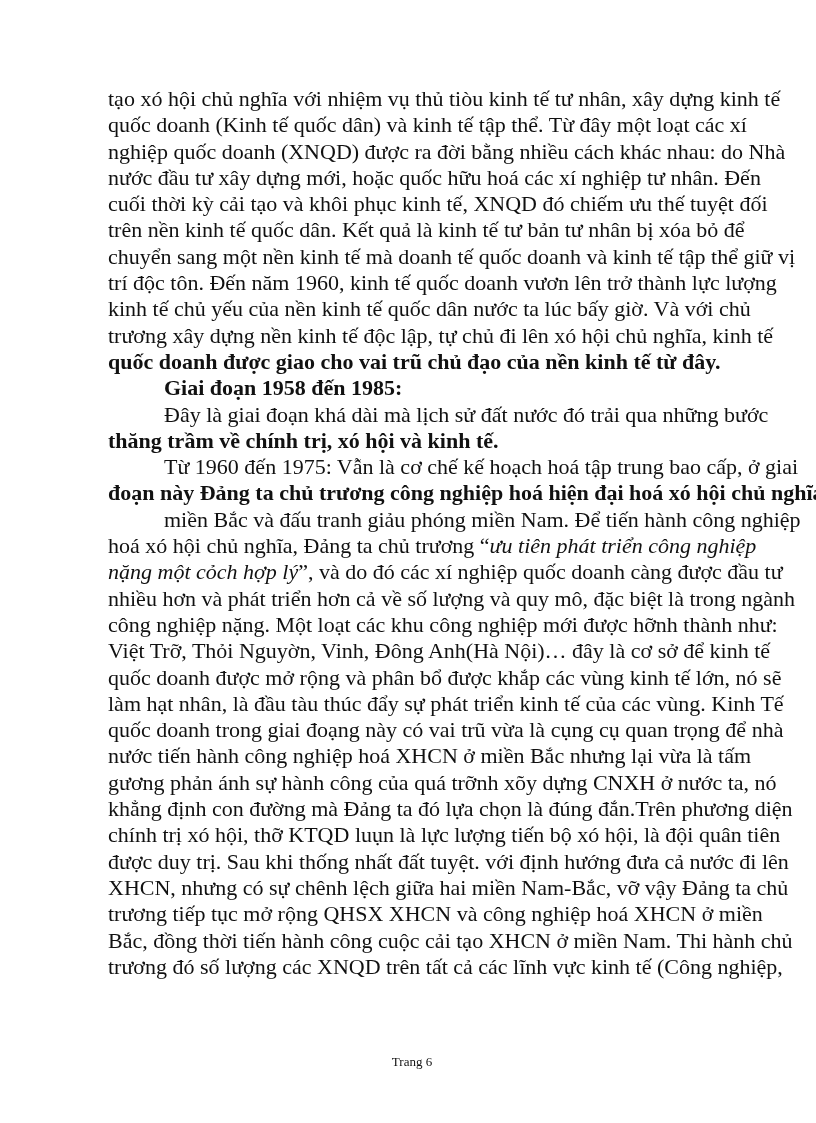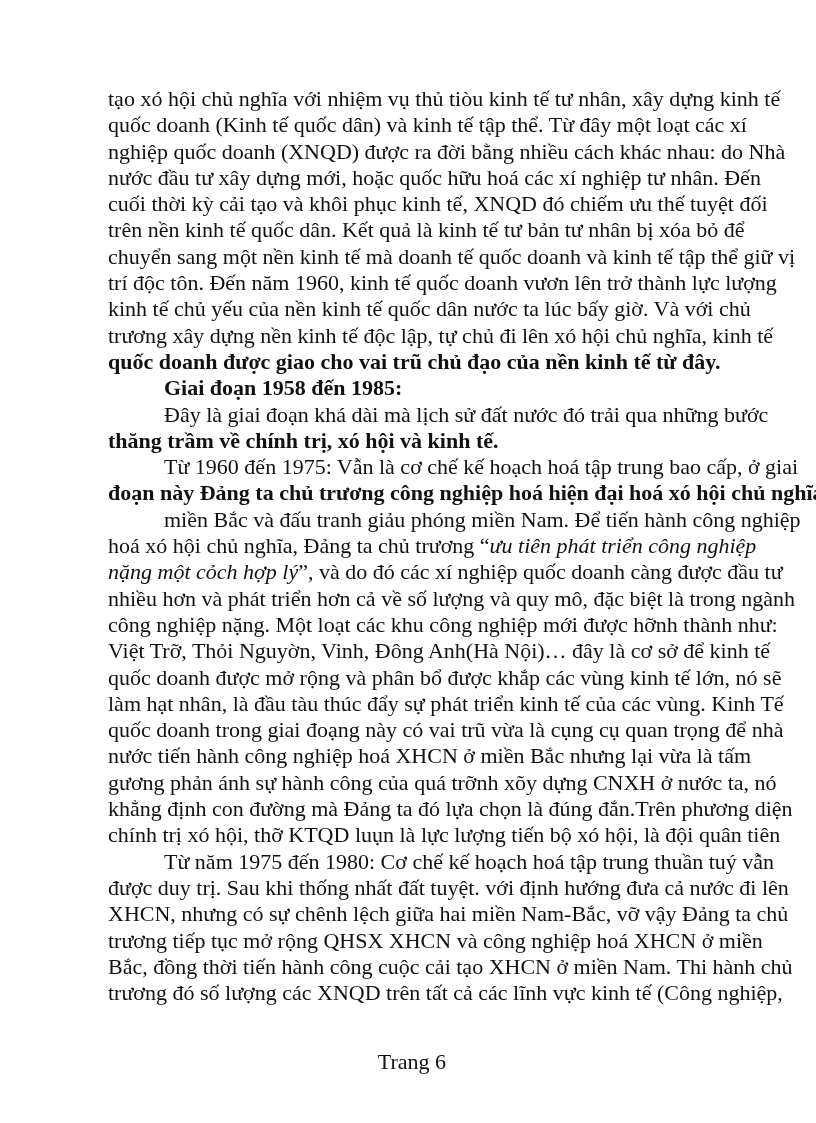--- a/index.html
+++ b/index.html
@@ -42,21 +42,21 @@
   }
   .italic {
     font-style: italic;
   }
   .page-footer {
     position: absolute;
     left: 108px;
     top: 1049px;
     width: 608px;
     text-align: center;
-    font-size: 22px;
+    font-size: 13px;
     line-height: 26.3px;
   }
 </style>
 </head>
 <body>
 
 <div class="page">
   <div class="page-body">
       <div class="line"><span class="">tạo xó hội chủ nghĩa với nhiệm vụ thủ tiòu kinh tế tư nhân, xây dựng kinh tế</span></div>
       <div class="line"><span class="">quốc doanh (Kinh tế quốc dân) và kinh tế tập thể. Từ đây một loạt các xí</span></div>
@@ -80,21 +80,20 @@
       <div class="line"><span class="">nhiều hơn và phát triển hơn cả về số lượng và quy mô, đặc biệt là trong ngành</span></div>
       <div class="line"><span class="">công nghiệp nặng. Một loạt các khu công nghiệp mới được hỡnh thành như:</span></div>
       <div class="line"><span class="">Việt Trỡ, Thỏi Nguyờn, Vinh, Đông Anh(Hà Nội)… đây là cơ sở để kinh tế</span></div>
       <div class="line"><span class="">quốc doanh được mở rộng và phân bổ được khắp các vùng kinh tế lớn, nó sẽ</span></div>
       <div class="line"><span class="">làm hạt nhân, là đầu tàu thúc đẩy sự phát triển kinh tế của các vùng. Kinh Tế</span></div>
       <div class="line"><span class="">quốc doanh trong giai đoạng này có vai trũ vừa là cụng cụ quan trọng để nhà</span></div>
       <div class="line"><span class="">nước tiến hành công nghiệp hoá XHCN ở miền Bắc nhưng lại vừa là tấm</span></div>
       <div class="line"><span class="">gương phản ánh sự hành công của quá trỡnh xõy dựng CNXH ở nước ta, nó</span></div>
       <div class="line"><span class="">khẳng định con đường mà Đảng ta đó lựa chọn là đúng đắn.Trên phương diện</span></div>
       <div class="line"><span class="">chính trị xó hội, thỡ KTQD luụn là lực lượng tiến bộ xó hội, là đội quân tiên</span></div>
-      <div class="line indent"><span class="">Từ năm 1975 đến 1980: Cơ chế kế hoạch hoá tập trung thuần tuý vẫn</span></div>
       <div class="line"><span class="">được duy trị. Sau khi thống nhất đất tuyệt. với định hướng đưa cả nước đi lên</span></div>
       <div class="line"><span class="">XHCN, nhưng có sự chênh lệch giữa hai miền Nam-Bắc, vỡ vậy Đảng ta chủ</span></div>
       <div class="line"><span class="">trương tiếp tục mở rộng QHSX XHCN và công nghiệp hoá XHCN ở miền</span></div>
       <div class="line"><span class="">Bắc, đồng thời tiến hành công cuộc cải tạo XHCN ở miền Nam. Thi hành chủ</span></div>
       <div class="line"><span class="">trương đó số lượng các XNQD trên tất cả các lĩnh vực kinh tế (Công nghiệp,</span></div>
     </div>
   <div class="page-footer">Trang 6</div>
 </div>
 
 </body></html>

